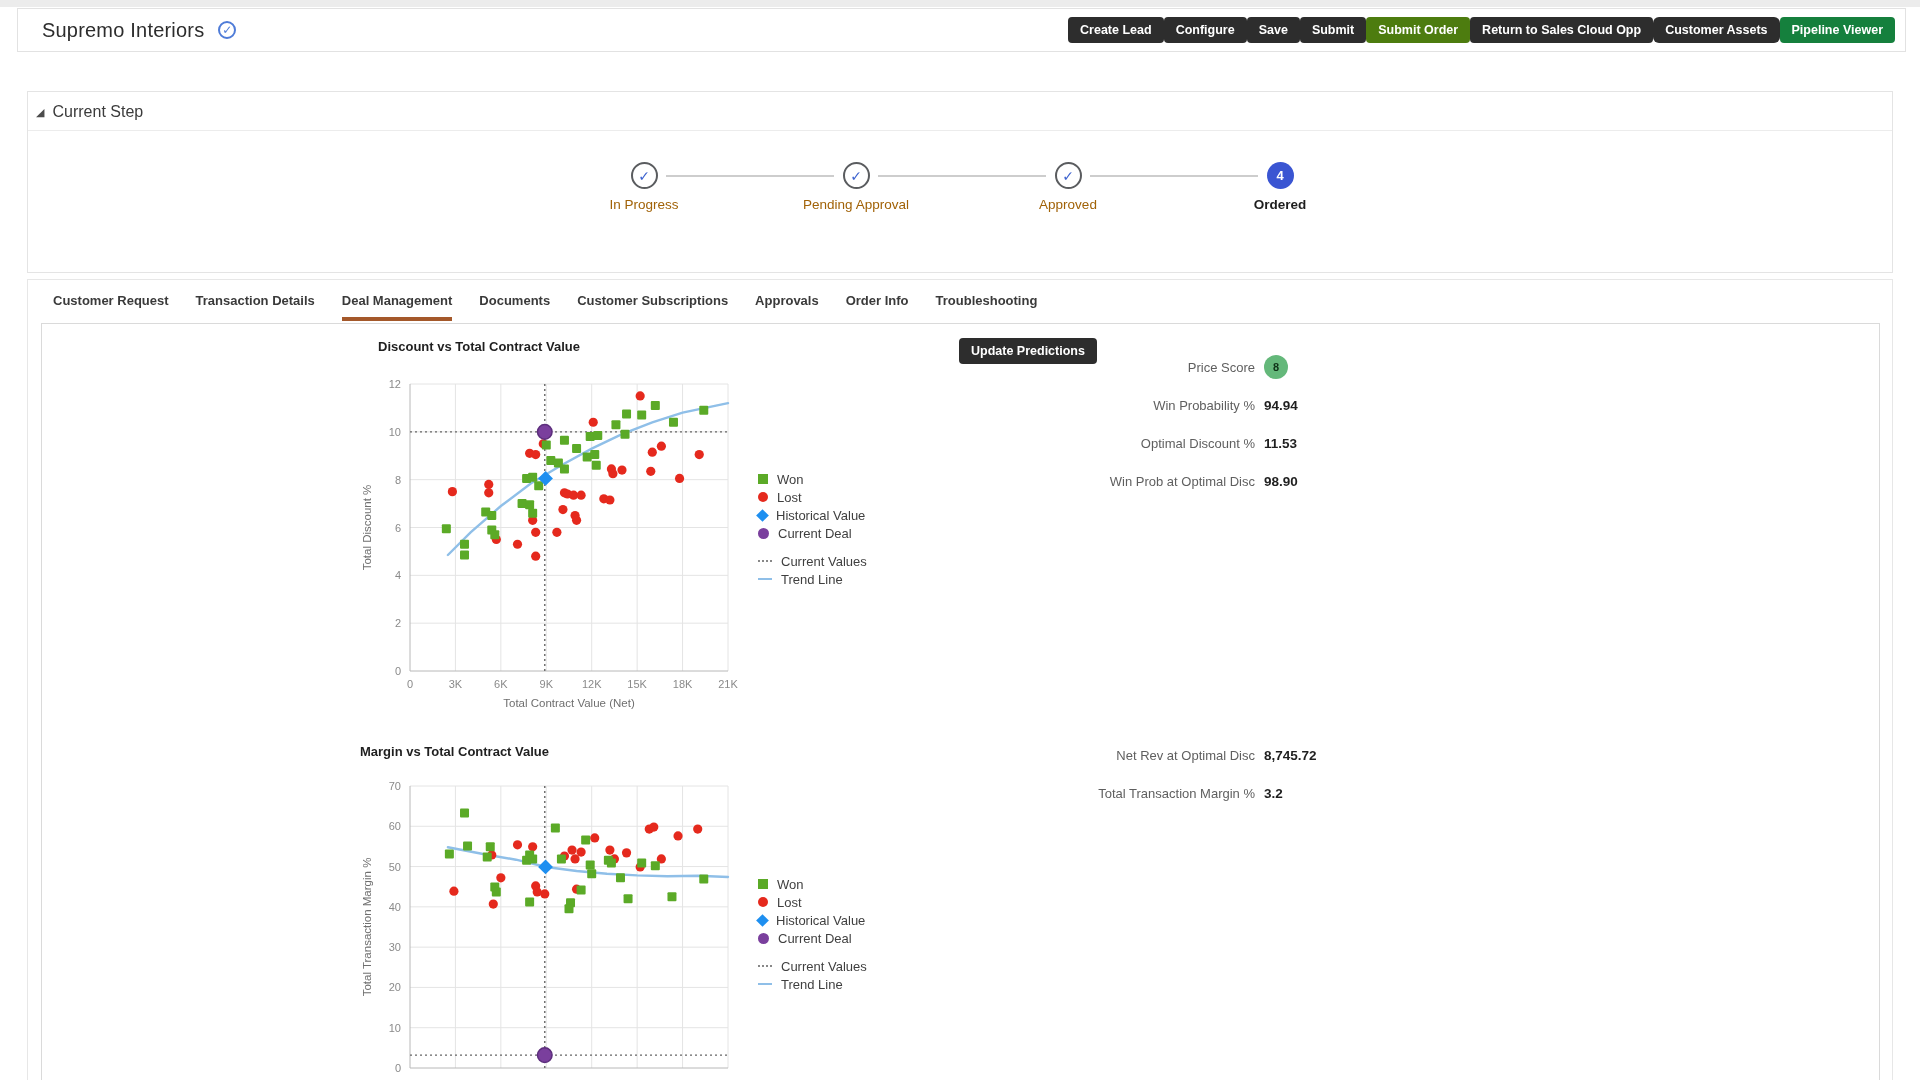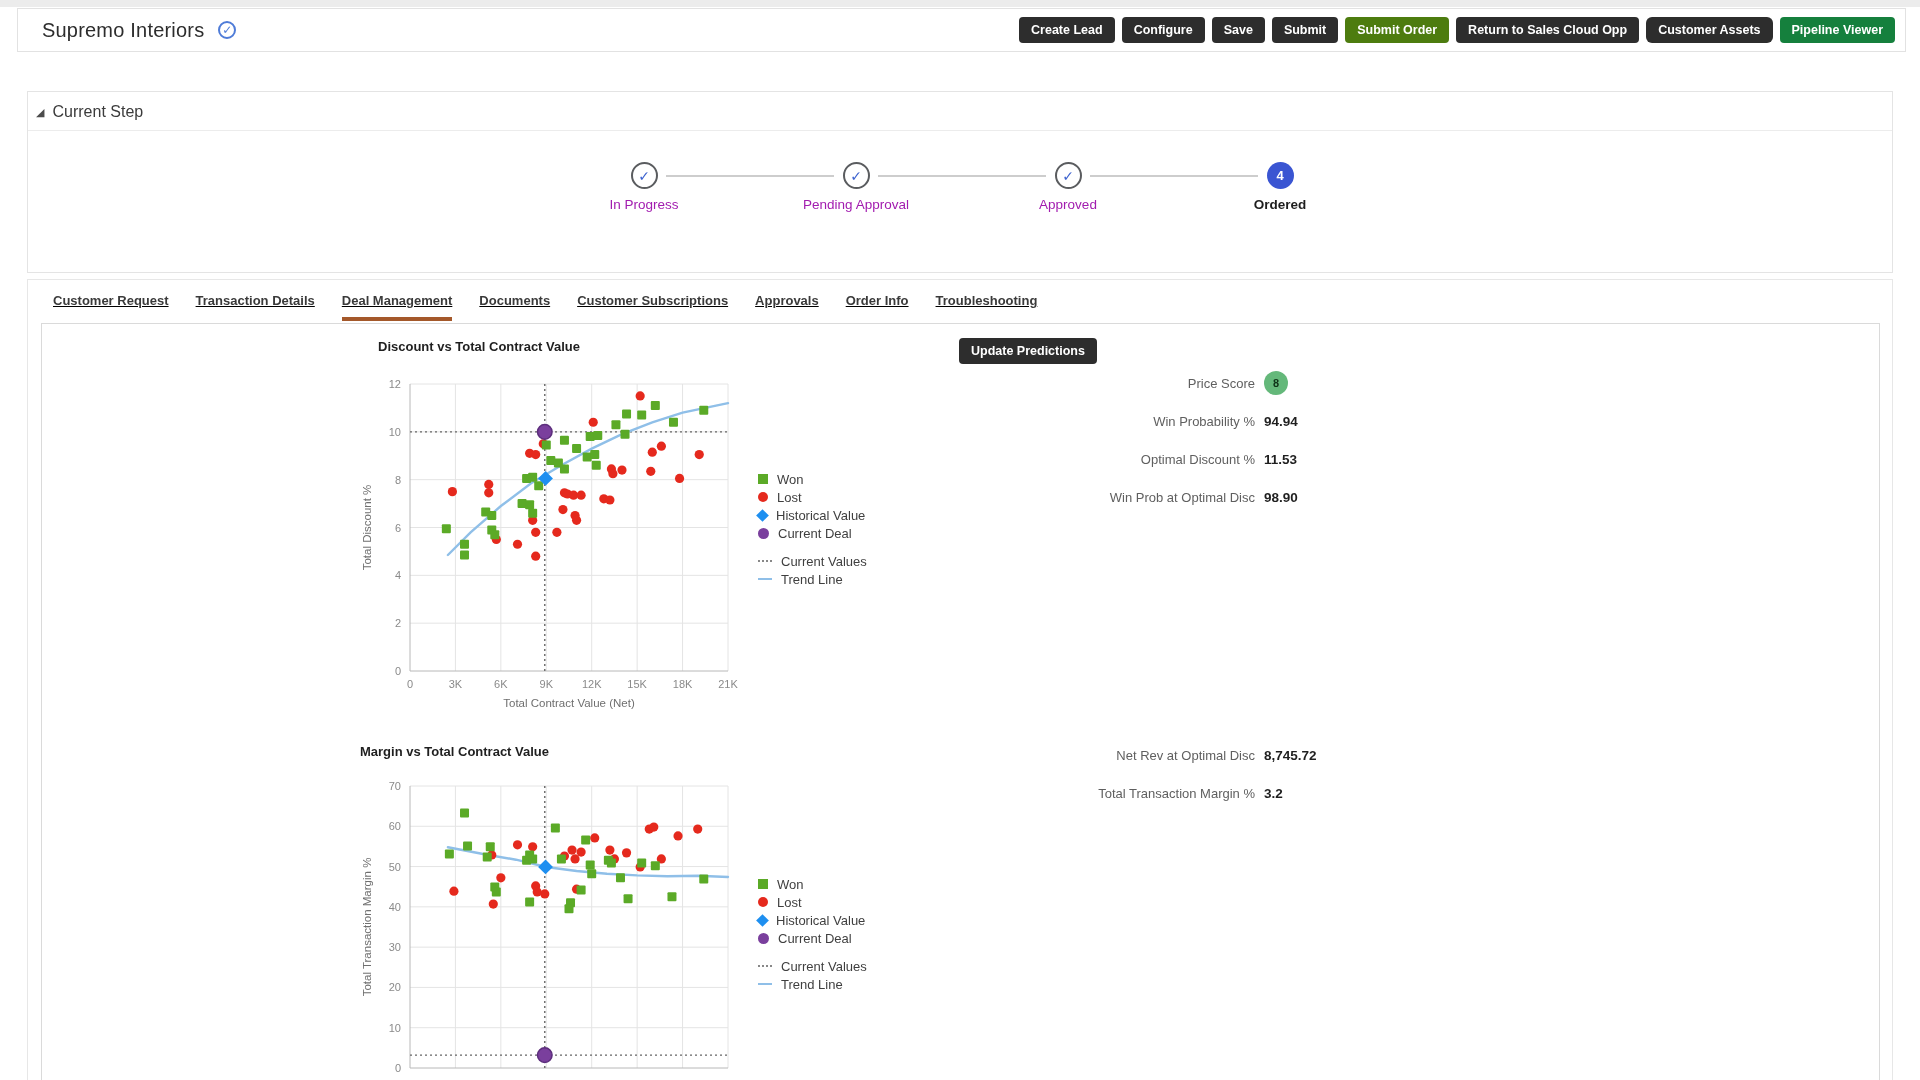--- a/index.html
+++ b/index.html
@@ -7,46 +7,46 @@
     font-family:"Liberation Sans","DejaVu Sans",sans-serif; }
   .topstrip { position:absolute; left:0; top:0; width:1920px; height:7px; background:#ececec; }
 
   
   .header { position:absolute; left:17px; top:8px; width:1889px; height:44px;
     background:#fff; border:1px solid #e2e2e2; display:flex; align-items:center; }
   .page-title { font-size:20px; color:#2d2d2d; margin-left:24px; letter-spacing:.2px; }
   .title-check { width:18px; height:18px; border:2px solid #4f7cd8; border-radius:50%;
     color:#4f7cd8; font-size:12px; font-weight:bold; display:flex; align-items:center;
     justify-content:center; margin-left:14px; }
-  .header-buttons { margin-left:auto; margin-right:10px; display:flex; gap:7px; }
+  .header-buttons { margin-left:auto; margin-right:10px; display:flex; }
   .btn { background:#2d2d2d; color:#fff; font-size:12.5px; font-weight:bold;
     border:none; border-radius:4px; padding:6px 12px; white-space:nowrap;
     font-family:inherit; cursor:pointer; }
 
   
   .step-panel { position:absolute; left:27px; top:91px; width:1866px; height:182px;
     background:#fff; border:1px solid #e4e4e4; }
   .step-panel-titlerow { display:flex; align-items:center; gap:8px; padding:11px 10px 9px 8px;
     border-bottom:1px solid #ececec; }
   .collapse-tri { font-size:11px; color:#4c4c4c; line-height:1; }
   .step-panel-title { font-size:16px; color:#3b3b3b; }
   .stepper { position:absolute; left:510px; top:70px; width:848px; height:80px; }
   .connector { position:absolute; top:13px; height:2px; background:#cdcdcd; }
   .step { position:absolute; top:0; width:212px; display:flex; flex-direction:column; align-items:center; }
   .step-circle { width:27px; height:27px; border-radius:50%; background:#fff;
     border:2.5px solid #5a5c5f; display:flex; align-items:center; justify-content:center;
     font-size:14px; font-weight:bold; color:#3e63cf; }
   .step-circle.active { border:none; color:#fff; font-size:13px; }
-  .step-label { margin-top:8px; font-size:13.5px; color:#a21caf; white-space:nowrap; }
+  .step-label { margin-top:8px; font-size:13.5px; color:#a16207; white-space:nowrap; }
   .step-label.active { font-weight:bold; color:#1e1e1e; }
 
   
   .tab-section { position:absolute; left:27px; top:279px; width:1866px; height:830px;
     background:#fff; border:1px solid #e7e7e7; }
-  .tabs { display:flex; gap:27px; padding:13px 0 0 25px;text-decoration:underline; }
+  .tabs { display:flex; gap:27px; padding:13px 0 0 25px; }
   .tab { font-size:13px; font-weight:bold; color:#3a3a3a; padding-bottom:9px;
     cursor:pointer; white-space:nowrap; }
   .tab.active { border-bottom:4px solid #a16207; }
   .content-panel { position:absolute; left:13px; top:43px; width:1839px; height:795px;
     background:#fff; border:1px solid #dadada; }
 
   .chart-title { position:absolute; font-size:13px; font-weight:bold; color:#1f1f1f; }
   .chart-svg { position:absolute; }
   .tick { font-size:11px; fill:#8a8a8a; }
   .axis-title { font-size:11.5px; fill:#6f6f6f; }
@@ -257,21 +257,21 @@
           <span>Current Values</span>
         </div>
         <div class="legend-item">
           <span class="sw sw-line" style="background: rgb(143, 191, 232);"></span>
           <span>Trend Line</span>
         </div>
       </div>
 
     <button class="btn update-btn">Update Predictions</button>
 
-    <div id="stats-top" class="stats" style="top:40px;">
+    <div id="stats-top" class="stats" style="top:24px;">
         <div class="stat-row">
           <div class="stat-label">Price Score</div>
           <div class="stat-badge" style="background: rgb(100, 184, 122);">8</div>
         </div>
         <div class="stat-row">
           <div class="stat-label">Win Probability %</div>
           <div class="stat-value">94.94</div>
         </div>
         <div class="stat-row">
           <div class="stat-label">Optimal Discount %</div>

